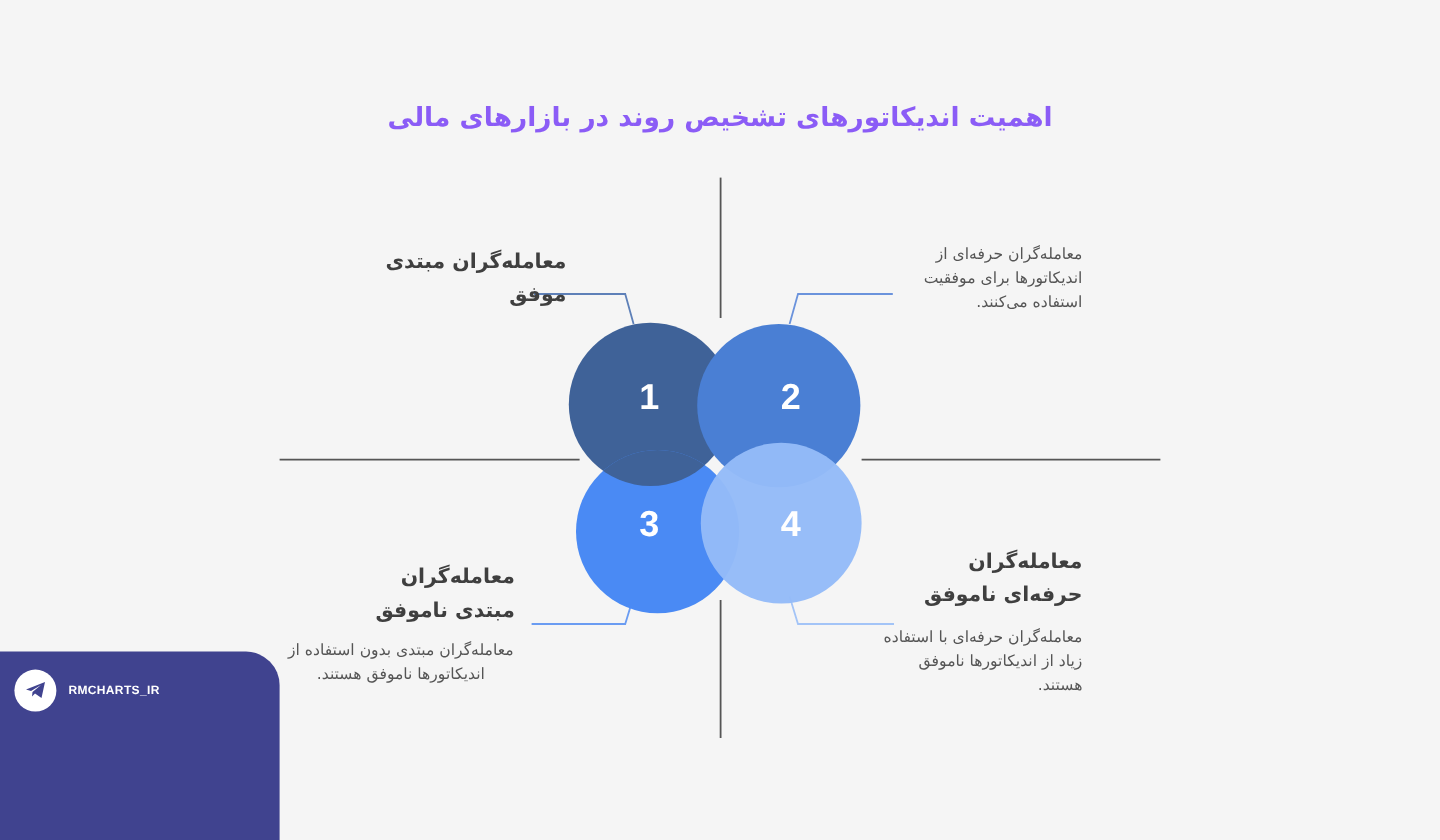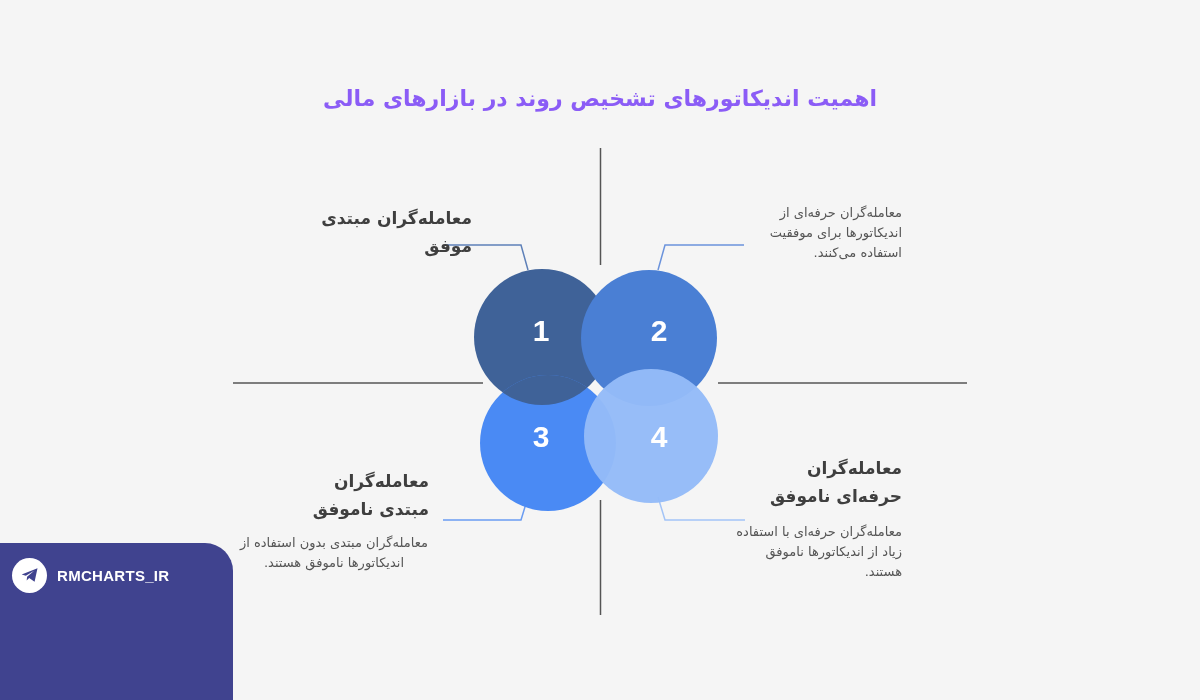--- a/index.html
+++ b/index.html
@@ -31,21 +31,21 @@
     background: #40438f; border-top-right-radius: 28px;
   }
   .brand-item {
     position: absolute; left: 12px; height: 36px; display: flex; align-items: center;
   }
   .brand-icon {
     width: 35px; height: 35px; border-radius: 50%; background: #ffffff;
     display: flex; align-items: center; justify-content: center; flex: none;
   }
   .brand-label {
-    margin-left: 10px; color: #ffffff; font-weight: bold; font-size: 15px;
+    margin-left: 10px; color: #ffffff; font-weight: bold; font-size: 10px;
     font-family: "Liberation Sans", sans-serif; letter-spacing: 0.3px;
   }
 </style>
 </head>
 <body>
 
 <div class="title">اهمیت اندیکاتورهای تشخیص روند در بازارهای مالی</div>
 
 <svg class="diagram" width="1200" height="700">
 

